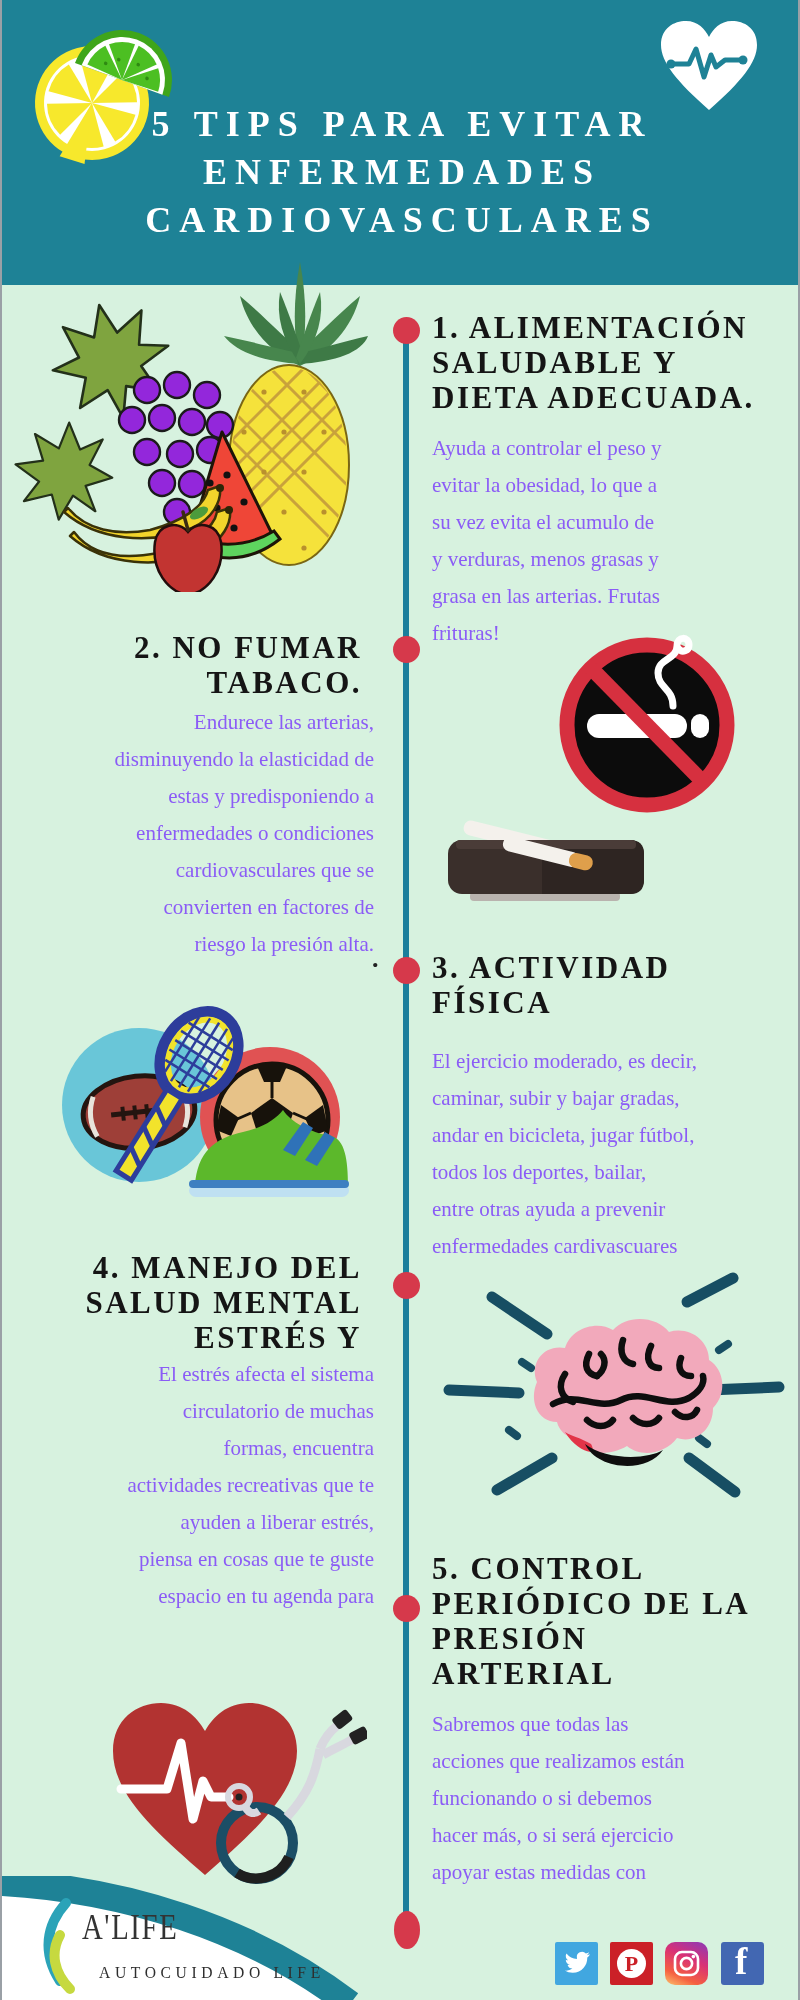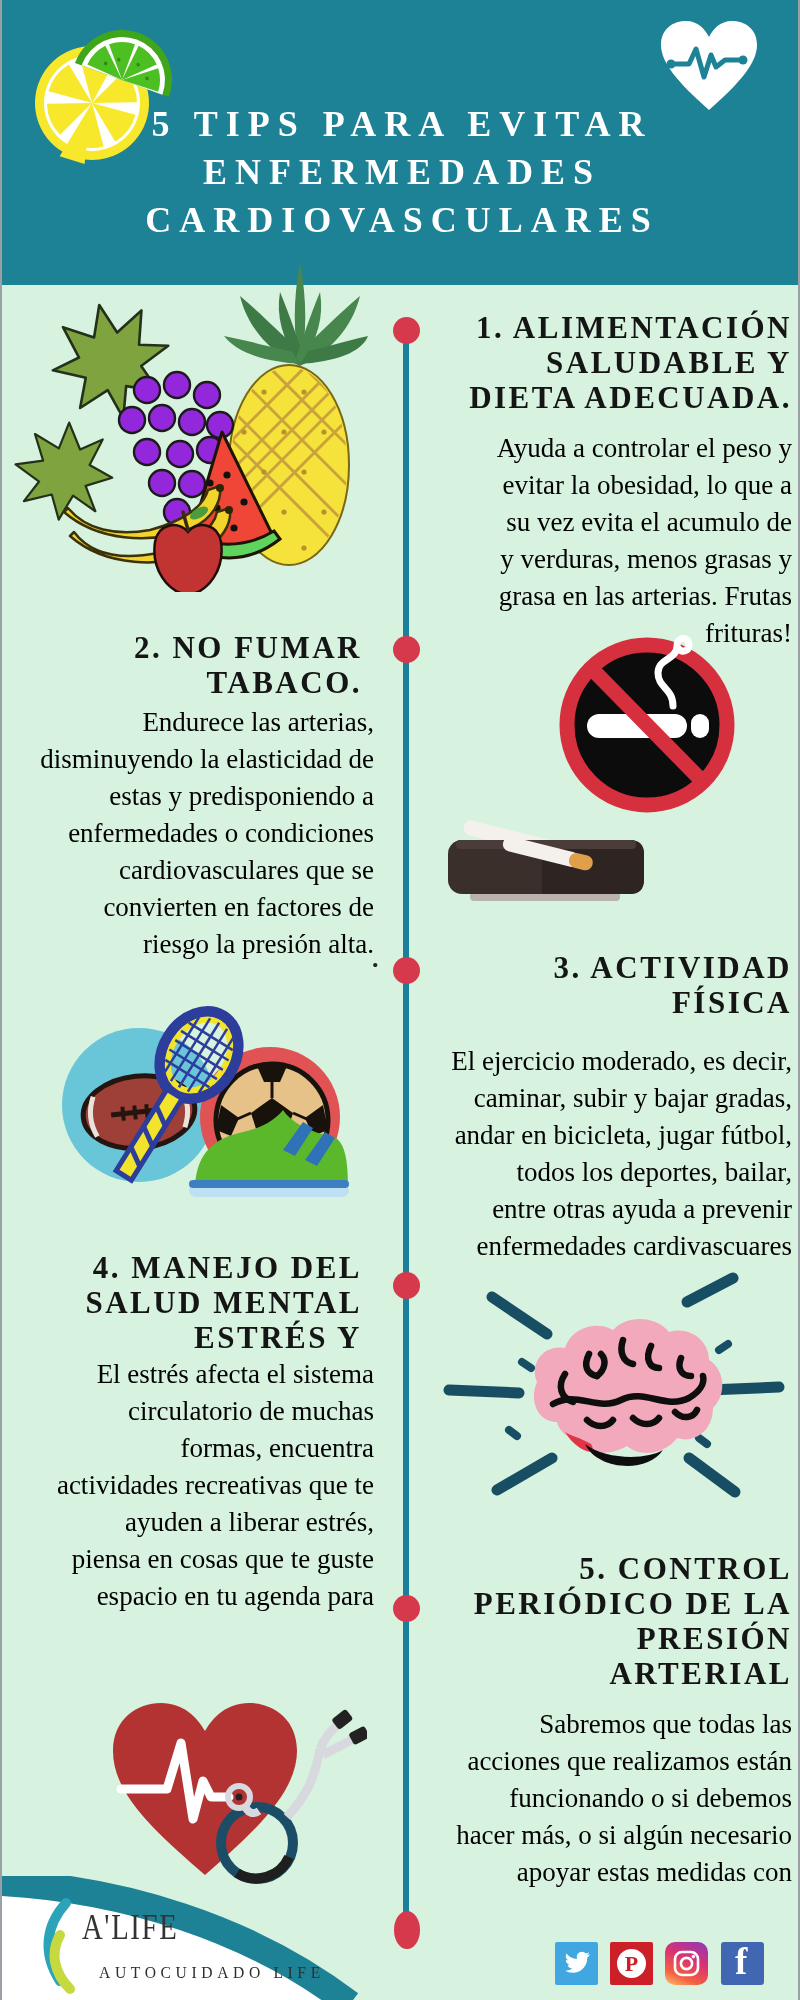--- a/index.html
+++ b/index.html
@@ -11,23 +11,23 @@
   .title{position:absolute;left:40px;top:100px;width:720px;text-align:center;color:#ffffff;
          font-weight:800;font-size:36px;letter-spacing:8px;line-height:48px}
   .h-line{white-space:nowrap}
   
   .tl-line{position:absolute;left:401px;top:332px;width:6px;height:1580px;background:#1B7F9C}
   .tl-dot{position:absolute;left:391px;width:27px;height:27px;border-radius:50%;background:#D6394B}
   .tl-end{position:absolute;left:392px;top:1911px;width:26px;height:38px;border-radius:50%;background:#D6394B}
   .stray{position:absolute;left:370px;top:944px;font-size:26px;font-weight:bold;color:#222}
   
   .sec-h{font-weight:800;font-size:31px;line-height:35px;letter-spacing:2.5px;color:#151515}
-  .sec-b{font-size:27px;line-height:37px;color:#000000}
+  .sec-b{font-size:21px;line-height:37px;color:#8b5cf6}
   .nowrap{white-space:nowrap}
-  .left-col{position:absolute;left:430px;width:360px;text-align:right}
+  .left-col{position:absolute;left:430px;width:360px;text-align:left}
   .right-col{position:absolute;right:424px;width:360px;text-align:right}
   .mr{margin-right:12px}
   
   .brand-name{position:absolute;left:80px;top:1908px;font-size:35px;letter-spacing:2px;color:#333;
               transform:scaleX(.82);transform-origin:left;white-space:nowrap}
   .brand-tag{position:absolute;left:97px;top:1963px;font-size:17px;letter-spacing:5px;color:#2e2e2e;
              transform:scaleX(.92);transform-origin:left;white-space:nowrap}
   .social{position:absolute;top:1942px;width:43px;height:43px}
   .tw{left:553px;background:#41A7E0;border-radius:2px}
   .pin{left:608px;background:#CB2027;border-radius:2px}
@@ -349,21 +349,21 @@
   <div class="left-col sec-h" style="top:1551px">
     <div class="nowrap">5. CONTROL</div>
     <div class="nowrap">PERIÓDICO DE LA</div>
     <div class="nowrap">PRESIÓN</div>
     <div class="nowrap">ARTERIAL</div>
   </div>
   <div class="left-col sec-b" style="top:1706px">
     <div class="nowrap">Sabremos que todas las</div>
     <div class="nowrap">acciones que realizamos están</div>
     <div class="nowrap">funcionando o si debemos</div>
-    <div class="nowrap">hacer más, o si algún necesario</div>
+    <div class="nowrap">hacer más, o si será ejercicio</div>
     <div class="nowrap">apoyar estas medidas con</div>
   </div>
 
   <svg class="abs" style="left:85px;top:1685px" width="280" height="205" viewBox="0 0 280 205">
     <path d="M118,190 C70,148 26,110 26,66 C26,34 50,18 74,18 C96,18 110,32 118,46 C126,32 140,18 162,18 C186,18 210,34 210,66 C210,108 166,148 118,190 Z" fill="#B23331"></path>
     <polyline points="34,104 80,104 94,58 106,134 116,96 124,112 142,112" fill="none" stroke="#FFFFFF" stroke-width="9" stroke-linecap="round" stroke-linejoin="round"></polyline>
     <circle cx="170" cy="158" r="36" fill="none" stroke="#1B4E66" stroke-width="10"></circle>
     <path d="M202,172 A36,36 0 0 1 150,188" fill="none" stroke="#1F1F1F" stroke-width="10"></path>
     <path d="M158,120 C160,128 166,130 172,126" fill="none" stroke="#D8D8DF" stroke-width="8"></path>
     <circle cx="152" cy="112" r="11" fill="none" stroke="#D8D8DF" stroke-width="6"></circle>

